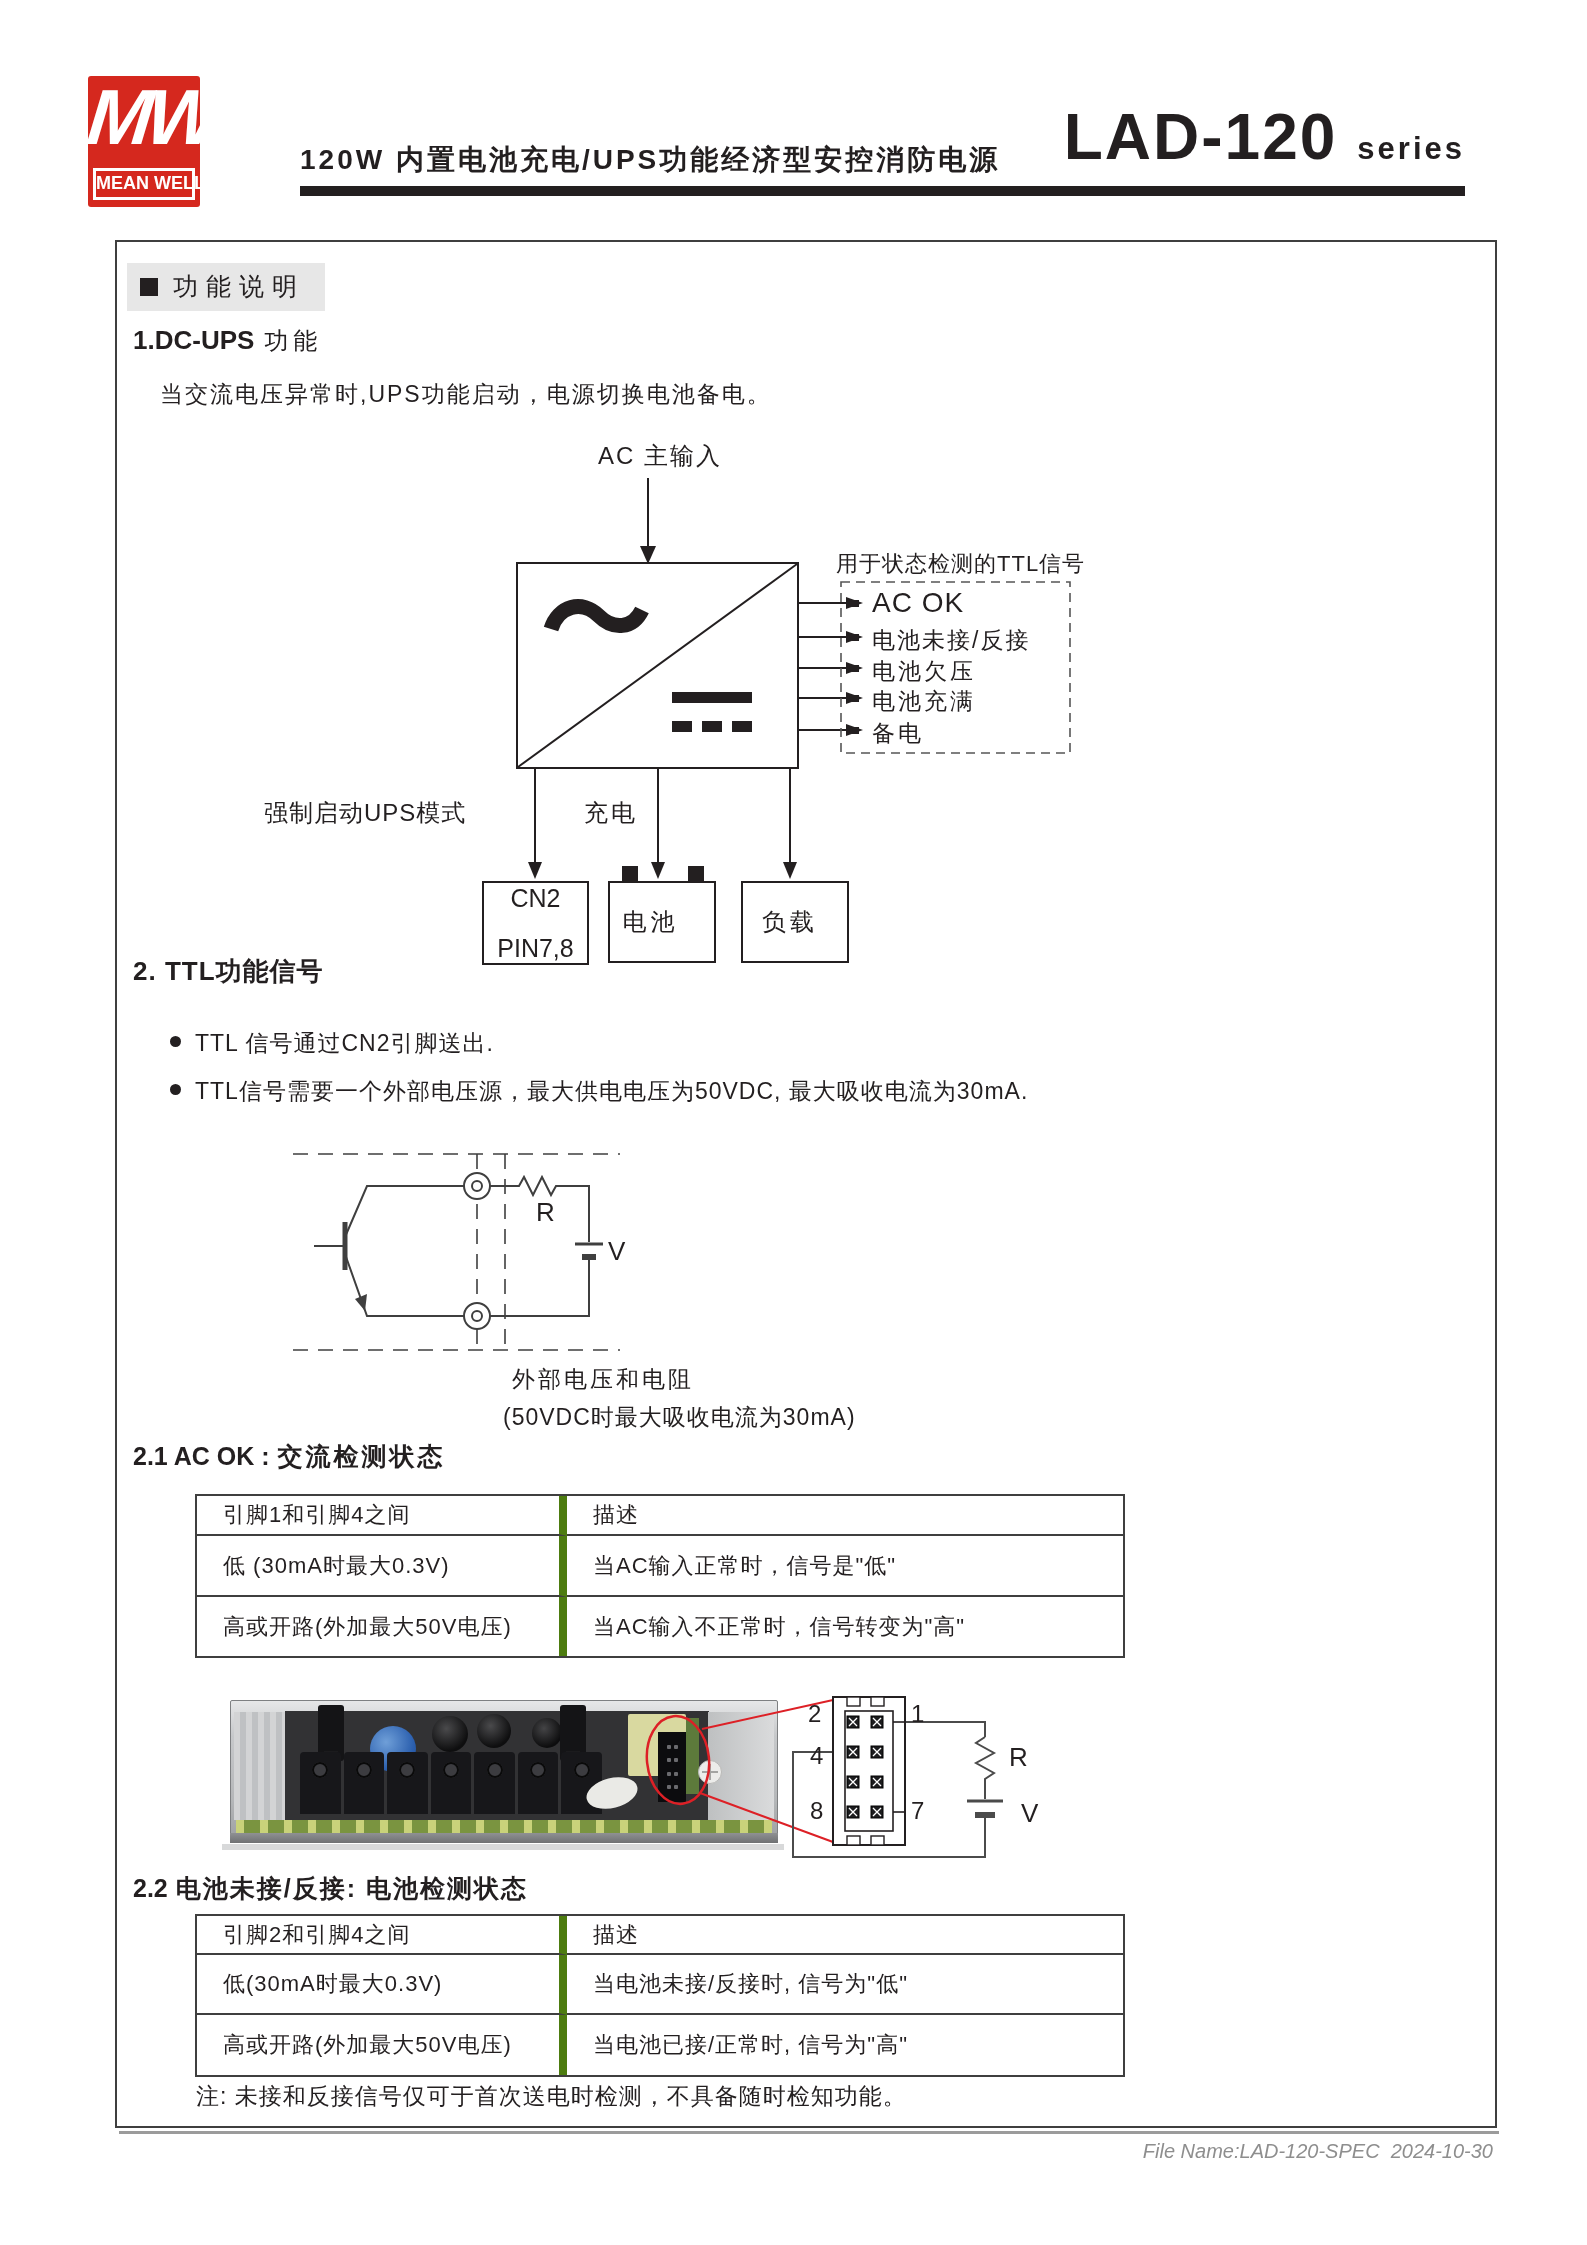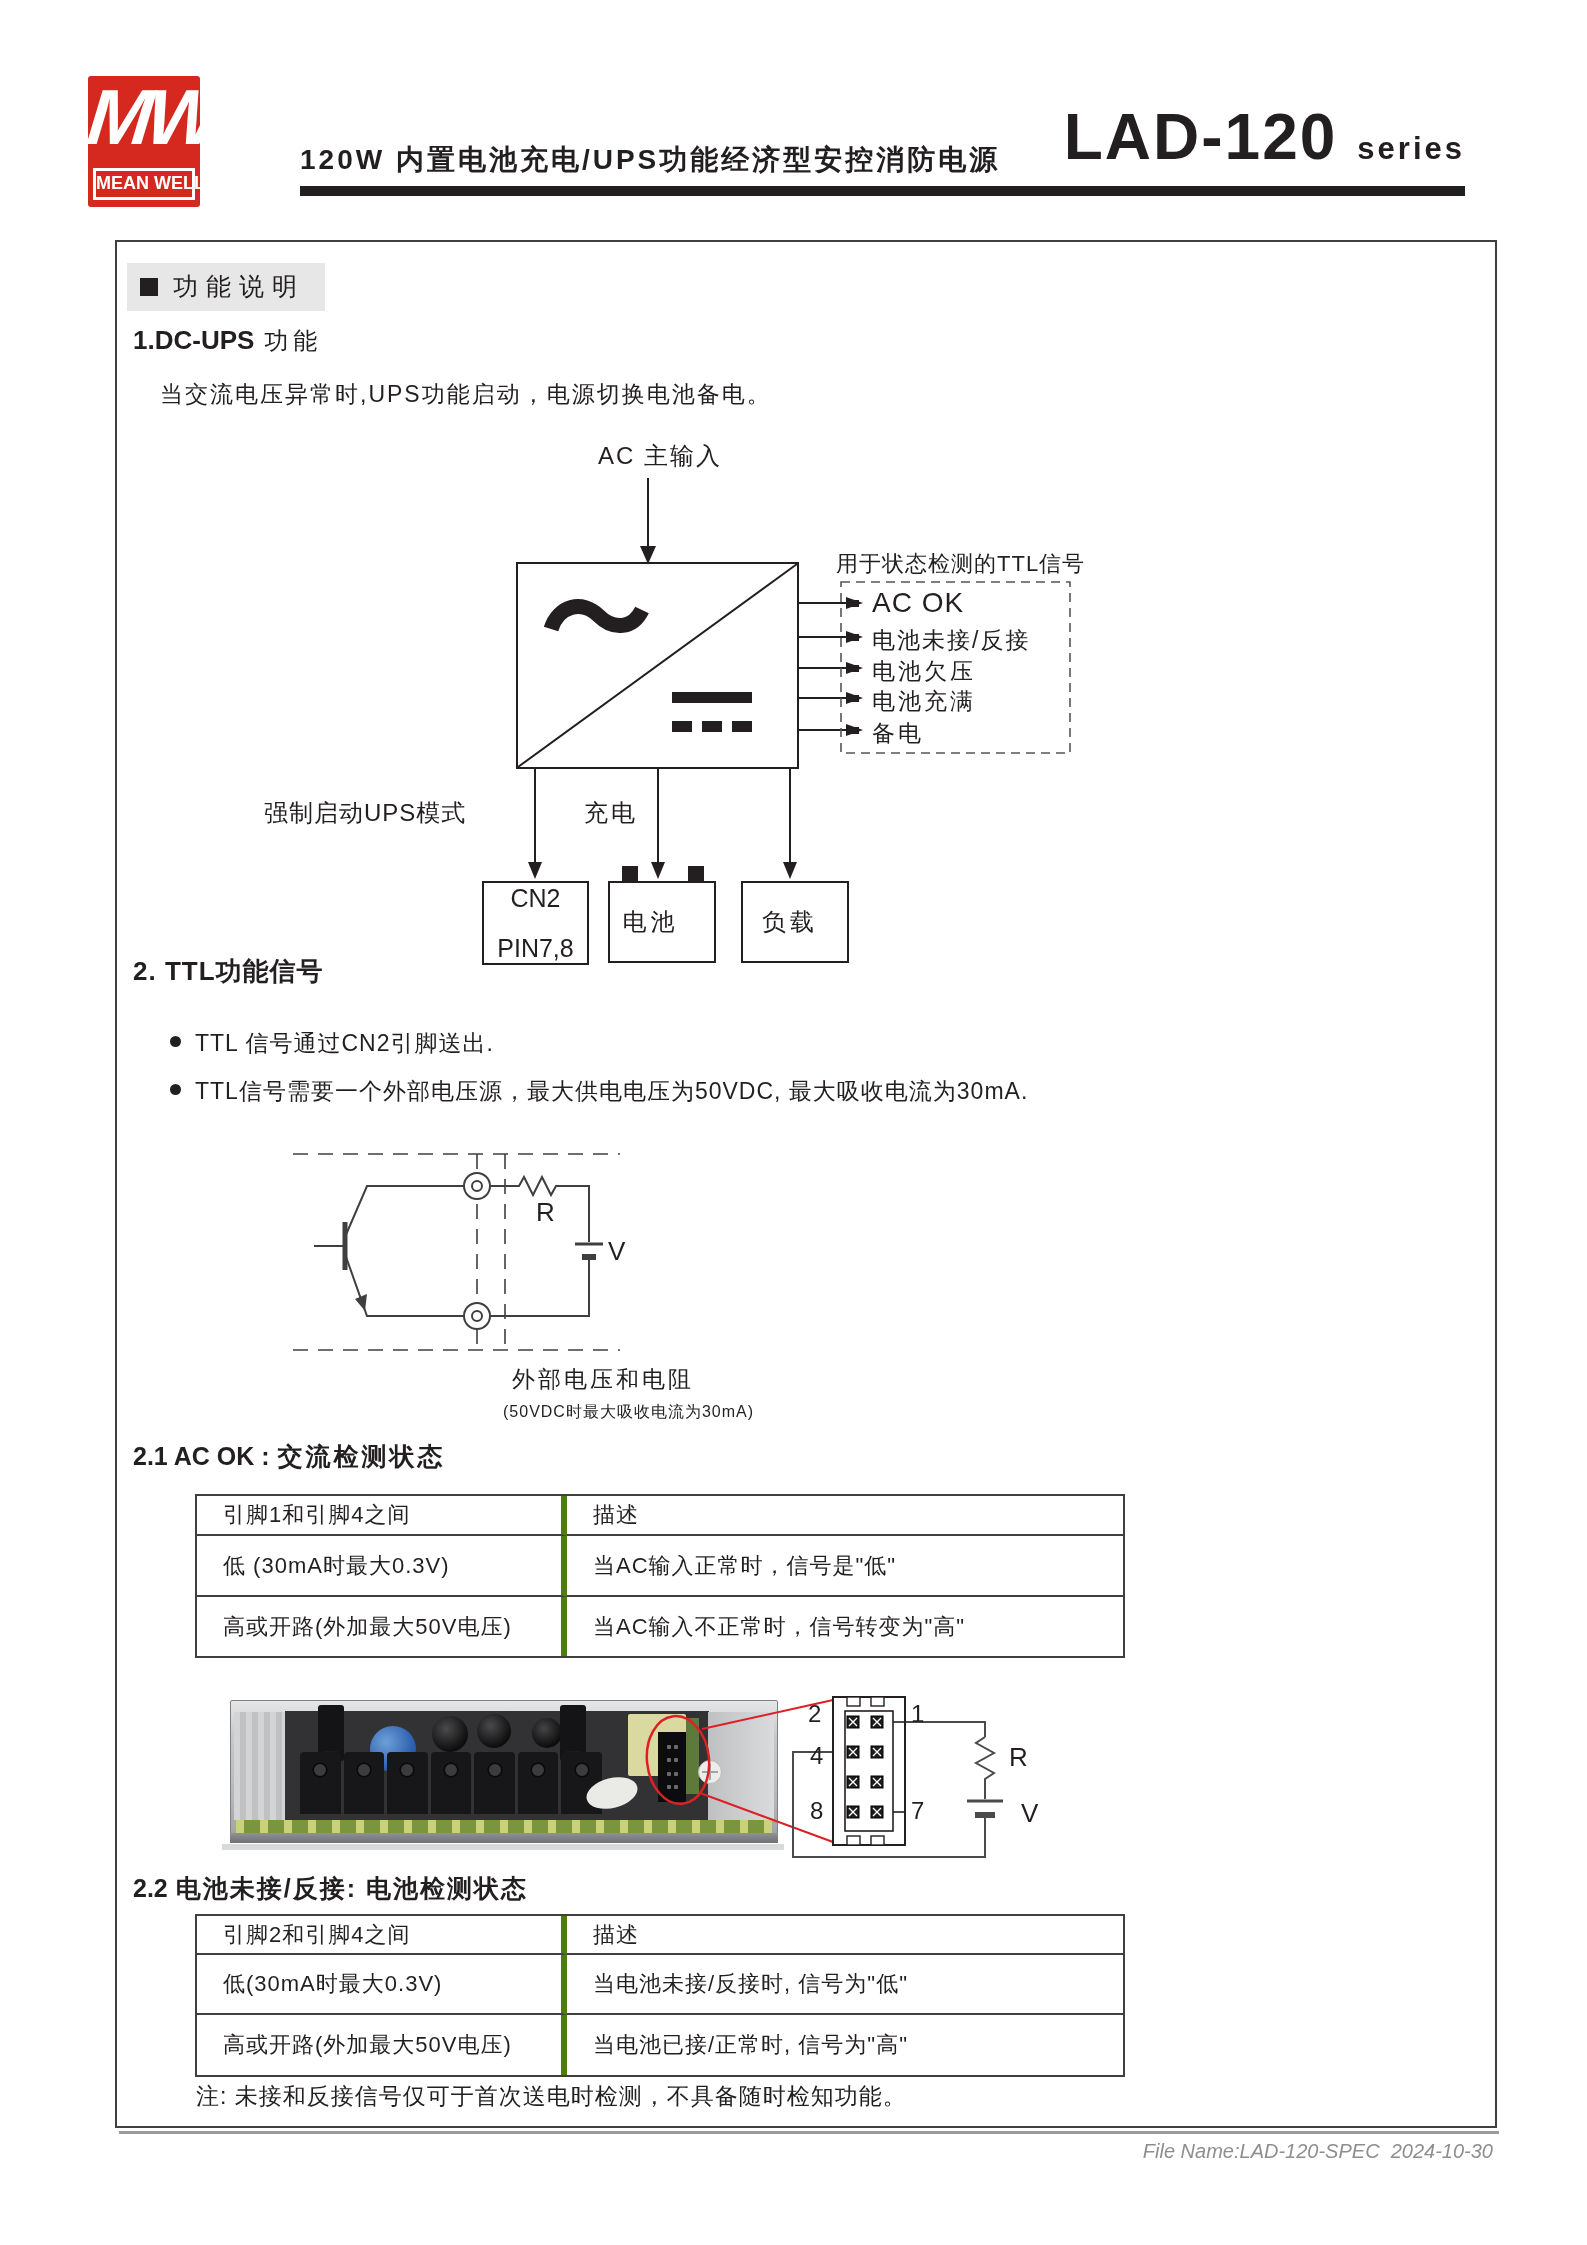--- a/index.html
+++ b/index.html
@@ -62,36 +62,36 @@
                justify-content:center; font-size:24px; letter-spacing:4px; z-index:3; }
 
   
   .s2-head { left:133px; top:954px; font-size:26px; font-weight:bold; letter-spacing:1px; z-index:3; }
   .bullet-row { left:170px; display:flex; align-items:flex-start; font-size:23px; letter-spacing:1px; z-index:3; white-space:nowrap; }
   .b1 { top:1028px; } .b2 { top:1076px; }
   .dot { width:11px; height:11px; border-radius:50%; background:#231f20; margin:8px 14px 0 0; flex:none; }
   .lbl-r1 { left:536px; top:1197px; font-size:26px; }
   .lbl-v1 { left:608px; top:1236px; font-size:26px; }
   .cap1 { left:512px; top:1364px; font-size:23px; letter-spacing:3px; }
-  .cap2 { left:503px; top:1402px; font-size:16px; letter-spacing:1px; }
+  .cap2 { left:503px; top:1402px; font-size:23px; letter-spacing:1px; }
 
   
   .s21-head { left:133px; top:1440px; font-size:25px; font-weight:bold; z-index:3; }
   .s21-head .h-rest { margin-left:8px; letter-spacing:3px; }
   .s22-head { left:133px; top:1872px; font-size:25px; font-weight:bold; z-index:3; }
   .s22-head .h-rest { margin-left:8px; letter-spacing:2px; }
 
   
   .dtable { position:absolute; left:195px; width:930px; border:2px solid #3f3f3f; display:grid;
             grid-template-columns:370px 1fr; background:#fff; z-index:3; }
   .t1 { top:1494px; height:164px; grid-template-rows:40px 61px auto; }
   .t2 { top:1914px; height:163px; grid-template-rows:39px 60px auto; }
   .cell { display:flex; align-items:center; padding-left:26px; font-size:22px; letter-spacing:1px;
           border-bottom:2px solid #3f3f3f; white-space:nowrap; }
-  .cell.c1 { border-right:6px solid #4d7c0f; }
+  .cell.c1 { border-right:8px solid #4d7c0f; }
   .cell.last { border-bottom:none; }
   .note { left:196px; top:2081px; font-size:23px; letter-spacing:1px; z-index:3; }
 
   
   .footer { left:900px; top:2140px; width:593px; text-align:right; font-size:20px; font-style:italic;
             color:#8e8e8e; z-index:3; white-space:pre; }
 
   
   .pin { font-size:24px; z-index:3; }
   .pin-2 { left:808px; top:1700px; } .pin-1 { left:911px; top:1700px; }

